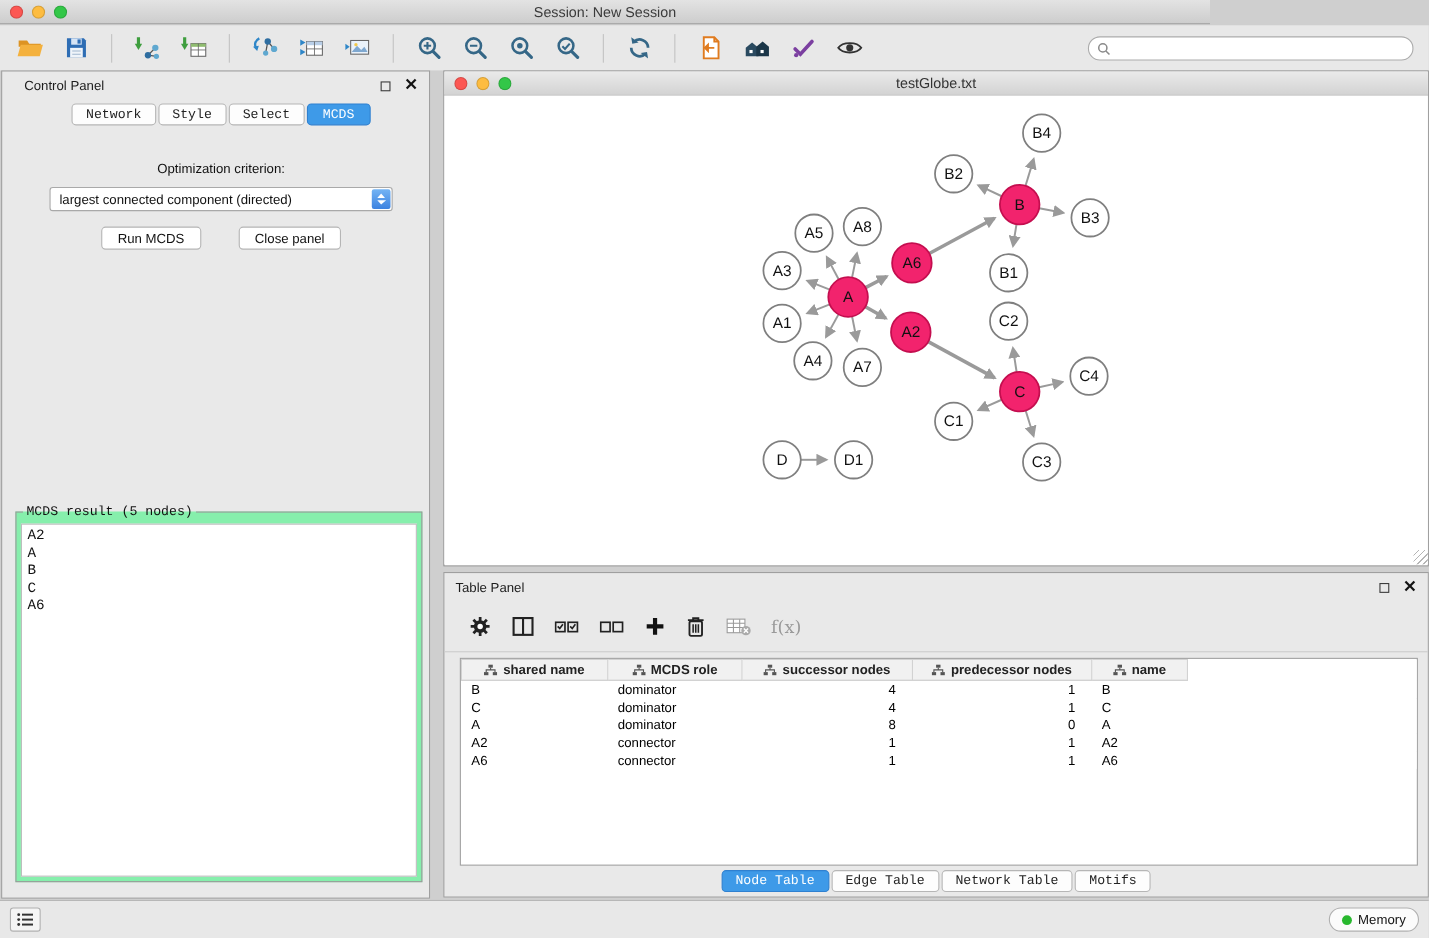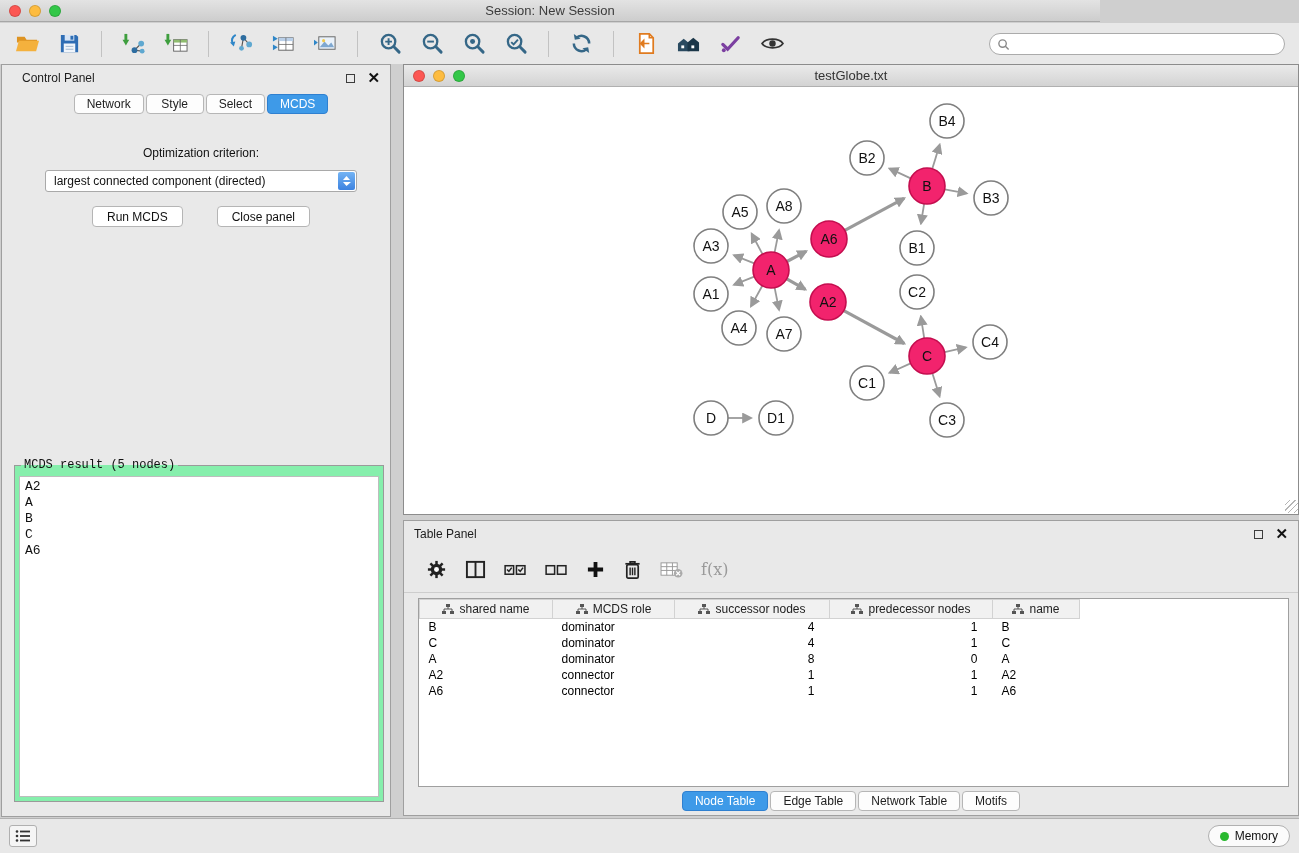--- a/index.html
+++ b/index.html
@@ -27,21 +27,21 @@
 
   
   .control-panel { position:absolute; left:1px; top:64px; width:390px; height:753px;
     background:#e9e9e9; border:1px solid #9f9f9f;padding-left:10px; }
   .panel-header { height:26px; display:flex; align-items:center; padding:0 10px; font-size:12px; color:#1d1d1d; }
   .panel-header .spacer { flex:1; }
   .float-btn { width:9px; height:9px; border:1.5px solid #3c3c3c; margin-right:12px; cursor:default; }
   .close-btn { font-weight:bold; font-size:15px; line-height:12px; color:#111; cursor:default; }
   .seg-row { display:flex; justify-content:center; gap:2px; padding:3px 0 8px; }
   .seg-btn { min-width:58px; padding:2px 12px; background:#fdfdfd; border:1px solid #b6b6b6;
-    font-size:12px; text-align:center; border-radius:4px; color:#222; cursor:default; }
+    font-size:12px; text-align:center; border-radius:4px; color:#222; cursor:default;font-family:Liberation Mono, monospace; }
   .seg-btn.active { background:#3E9AE8; border-color:#2F80D0; color:#fff; }
   .opt-label { text-align:center; font-size:12px; color:#111; margin:24px 0 10px; }
   .dropdown { width:312px; height:22px; margin:0 auto; background:#fff; border:1px solid #a9a9a9;
     border-radius:3px; display:flex; align-items:center; font-size:12px; padding-left:8px;
     position:relative; color:#111; cursor:default; }
   .dropdown .stepper { position:absolute; right:1px; top:1px; bottom:1px; width:17px;
     background:linear-gradient(#74B4F4,#3C82E0); border-radius:2px;
     display:flex; align-items:center; justify-content:center; }
   .btn-row { display:flex; justify-content:center; gap:34px; margin-top:14px; }
   .mac-btn { background:#fff; border:1px solid #b5b5b5; border-radius:4px; font-size:12px;
@@ -66,21 +66,21 @@
   
   .table-panel { position:absolute; left:403px; top:520px; width:896px; height:296px;
     background:#e9e9e9; border:1px solid #9f9f9f; }
   .tp-toolbar { display:flex; align-items:center; gap:18px; height:46px; padding-left:22px;
     border-bottom:1px solid #cdcdcd; }
   .tp-icon { display:flex; align-items:center; justify-content:center; cursor:default; }
   .fx { font-family:"DejaVu Serif",serif; color:#9a9a9a; font-size:16px; cursor:default; }
   .tp-table-wrap { position:absolute; left:14px; right:9px; top:77px; bottom:28px;
     background:#fff; border:1px solid #9f9f9f; overflow:hidden; }
   table.data { border-collapse:collapse; font-size:12px; table-layout:fixed; width:100%; }
-  table.data th { background:#f1f1f1; border:1px solid #d2d2d2; font-weight:normal; font-size:12px;
+  table.data th { background:#f1f1f1; border:1px solid #d2d2d2; font-weight:bold; font-size:12px;
     height:19px; color:#222; cursor:default; white-space:nowrap; }
   table.data th .sort-ic { margin-right:5px; vertical-align:-1px; }
   table.data th.filler, table.data td.filler { background:#fff; border:none; }
   table.data td { height:16px; padding:0 6px 0 9px; color:#000; white-space:nowrap; overflow:hidden; }
   table.data td.num { text-align:right; padding-right:15px; }
   table.data col.c1{width:133px;} table.data col.c2{width:122px;} table.data col.c3{width:155px;}
   table.data col.c4{width:163px;} table.data col.c5{width:87px;} table.data col.c6{width:auto;}
   .tp-tabs { position:absolute; bottom:4px; left:0; right:0; display:flex; justify-content:center; gap:2px; }
 
   

